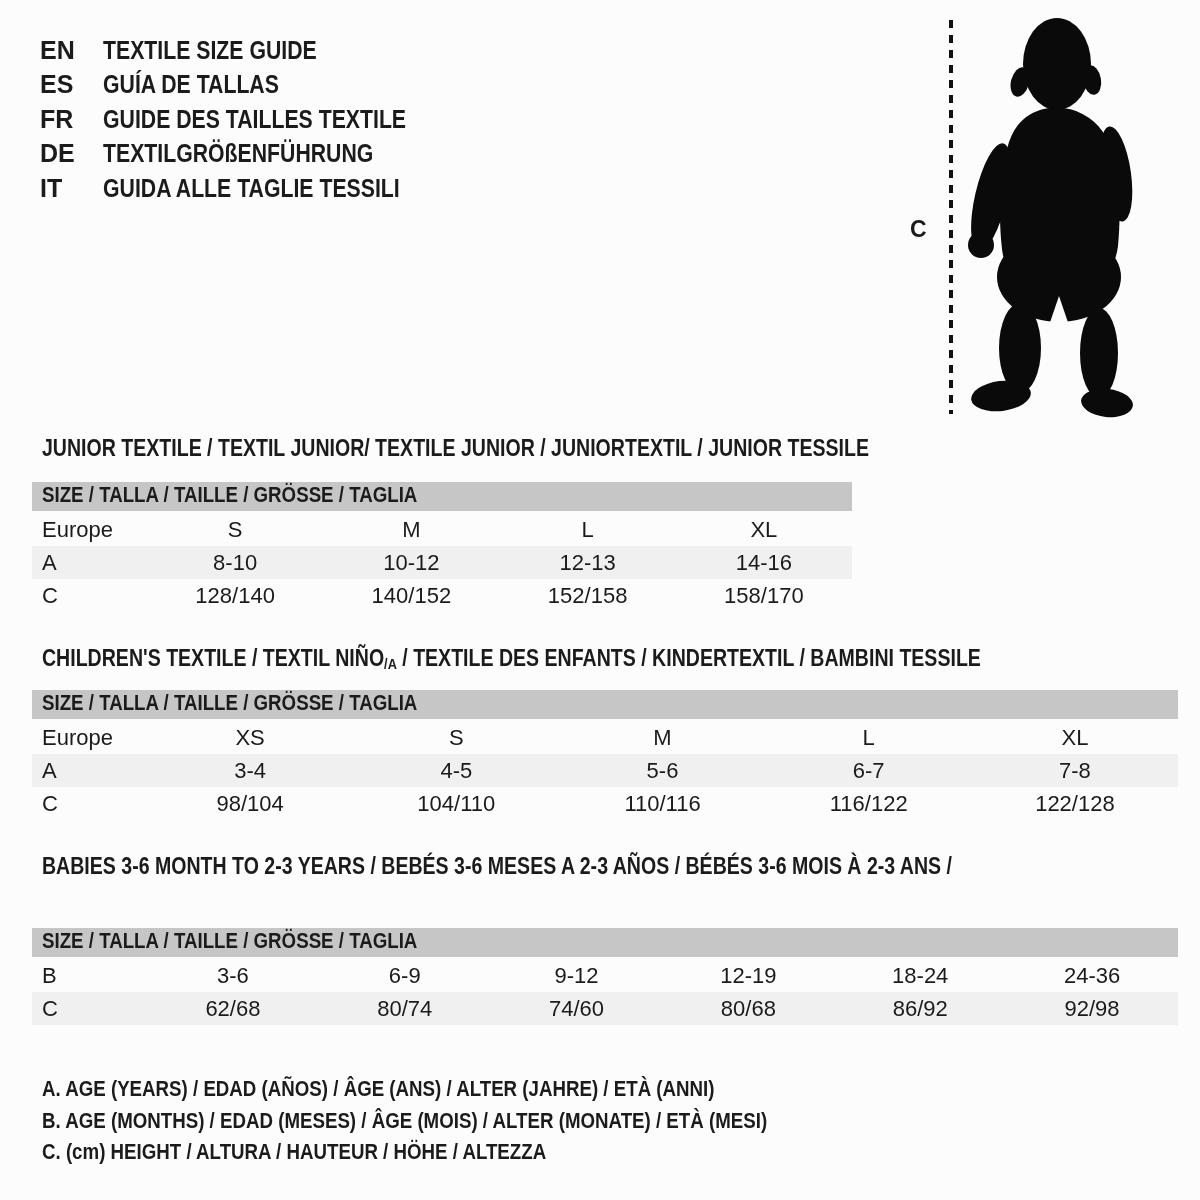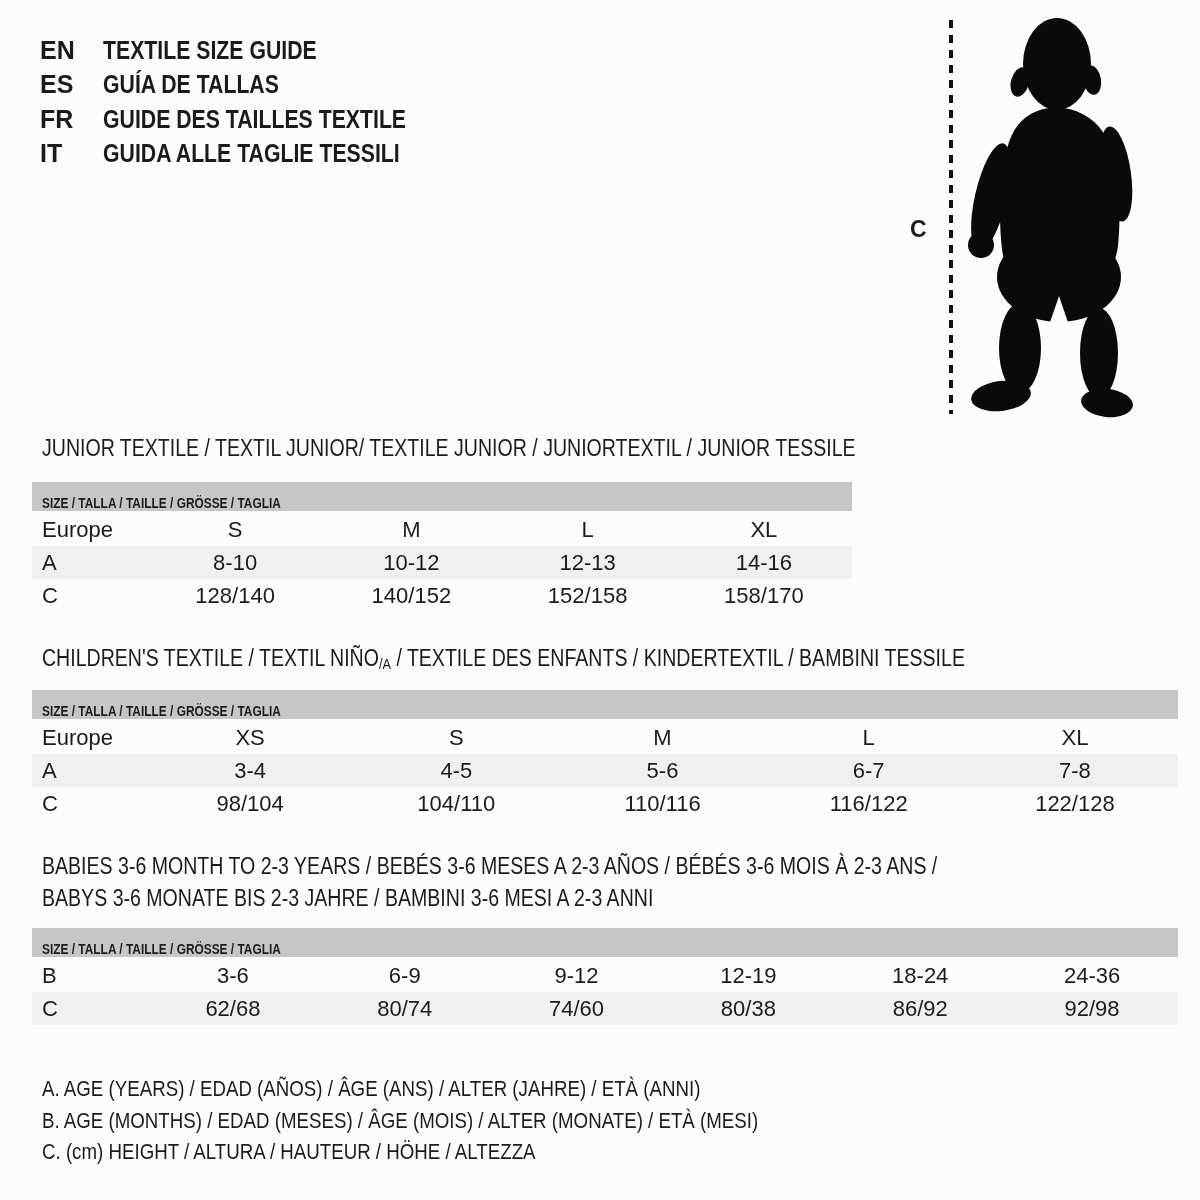--- a/index.html
+++ b/index.html
@@ -26,55 +26,59 @@
   
   #figure{position:absolute;left:0;top:0;}
   .dash-line{
     position:absolute;left:949px;top:20px;width:4px;height:394px;
     background:repeating-linear-gradient(to bottom,#111 0 8px,transparent 8px 15px);
   }
   .c-label{position:absolute;left:910px;top:216px;font-size:23px;font-weight:bold;}
   #toddler{position:absolute;left:962px;top:14px;}
 
   
-  .t-title{position:absolute;font-size:23px;font-weight:normal;line-height:24px;white-space:nowrap;}
+  .t-title{position:absolute;font-size:23px;font-weight:bold;line-height:24px;white-space:nowrap;}
   .t-sub{font-size:15px;vertical-align:-3px;letter-spacing:0;}
 
   
   .stable{position:absolute;}
   .thead{
-    height:31px;background:#c6c6c6;display:flex;align-items:flex-end;
+    height:31px;background:#c6c6c6;display:flex;align-items:flex-start;
     padding-left:10px;box-sizing:border-box;border-bottom:2px solid #fcfcfc;
-    font-size:14px;font-weight:bold;
+    font-size:22px;font-weight:bold;
   }
   .trow{display:flex;height:33px;align-items:center;font-size:22px;font-weight:normal;}
   .trow.alt{background:#f0f0f0;}
   .cell-label{width:115px;flex:0 0 115px;padding-left:10px;box-sizing:border-box;text-align:left;}
   .cell-val{flex:1;text-align:center;}
 
   
-  .legend-line{position:absolute;left:42px;font-size:22px;font-weight:normal;white-space:nowrap;}
+  .legend-line{position:absolute;left:42px;font-size:22px;font-weight:bold;white-space:nowrap;}
 </style>
 </head>
 <body style="background: rgb(252, 252, 252); color: rgb(27, 27, 27);">
 
 <div id="canvas">
 
   <div id="lang-list">
       <div class="lang-row">
         <span class="lang-code">EN</span>
         <span class="lang-title cond">TEXTILE SIZE GUIDE</span>
       </div>
       <div class="lang-row">
         <span class="lang-code">ES</span>
         <span class="lang-title cond">GUÍA DE TALLAS</span>
       </div>
       <div class="lang-row">
         <span class="lang-code">FR</span>
         <span class="lang-title cond">GUIDE DES TAILLES TEXTILE</span>
+      </div>
+      <div class="lang-row">
+        <span class="lang-code">DE</span>
+        <span class="lang-title cond">TEXTILGRÖßENFÜHRUNG</span>
       </div>
       <div class="lang-row">
         <span class="lang-code">IT</span>
         <span class="lang-title cond">GUIDA ALLE TAGLIE TESSILI</span>
       </div>
     </div>
 
   <div id="figure">
     <div class="dash-line"></div>
     <div class="c-label">C</div>
@@ -166,43 +170,40 @@
         <div class="cell-val">98/104</div>
         <div class="cell-val">104/110</div>
         <div class="cell-val">110/116</div>
         <div class="cell-val">116/122</div>
         <div class="cell-val">122/128</div>
       </div>
     </div>
 
   <div class="t-title" style="left:42px;top:854px;">
     <span class="cond">BABIES 3-6 MONTH TO 2-3 YEARS / BEBÉS 3-6 MESES A 2-3 AÑOS / BÉBÉS 3-6 MOIS À 2-3 ANS /</span>
-  </div>
-  <div class="t-title" style="left:42px;top:886px;">
-    <span class="cond">BABYS 3-6 MONATE BIS 2-3 JAHRE / BAMBINI 3-6 MESI A 2-3 ANNI</span>
   </div>
   <div class="stable" id="babies-table" style="left:32px;top:928px;width:1146px;">
     <div class="thead" style="background: rgb(198, 198, 198);">
       <span class="cond">SIZE / TALLA / TAILLE / GRÖSSE / TAGLIA</span>
     </div>
   <div class="trow">
         <div class="cell-label">B</div>
         <div class="cell-val">3-6</div>
         <div class="cell-val">6-9</div>
         <div class="cell-val">9-12</div>
         <div class="cell-val">12-19</div>
         <div class="cell-val">18-24</div>
         <div class="cell-val">24-36</div>
       </div>
       <div class="trow alt" style="background: rgb(240, 240, 240);">
         <div class="cell-label">C</div>
         <div class="cell-val">62/68</div>
         <div class="cell-val">80/74</div>
         <div class="cell-val">74/60</div>
-        <div class="cell-val">80/38</div>
+        <div class="cell-val">80/68</div>
         <div class="cell-val">86/92</div>
         <div class="cell-val">92/98</div>
       </div>
     </div>
 
   <div class="legend-line" style="top:1076px;">
     <span class="cond">A. AGE (YEARS) / EDAD (AÑOS) / ÂGE (ANS) / ALTER (JAHRE) / ETÀ (ANNI)</span>
   </div>
   <div class="legend-line" style="top:1108px;">
     <span class="cond">B. AGE (MONTHS) / EDAD (MESES) / ÂGE (MOIS) / ALTER (MONATE) / ETÀ (MESI)</span>

